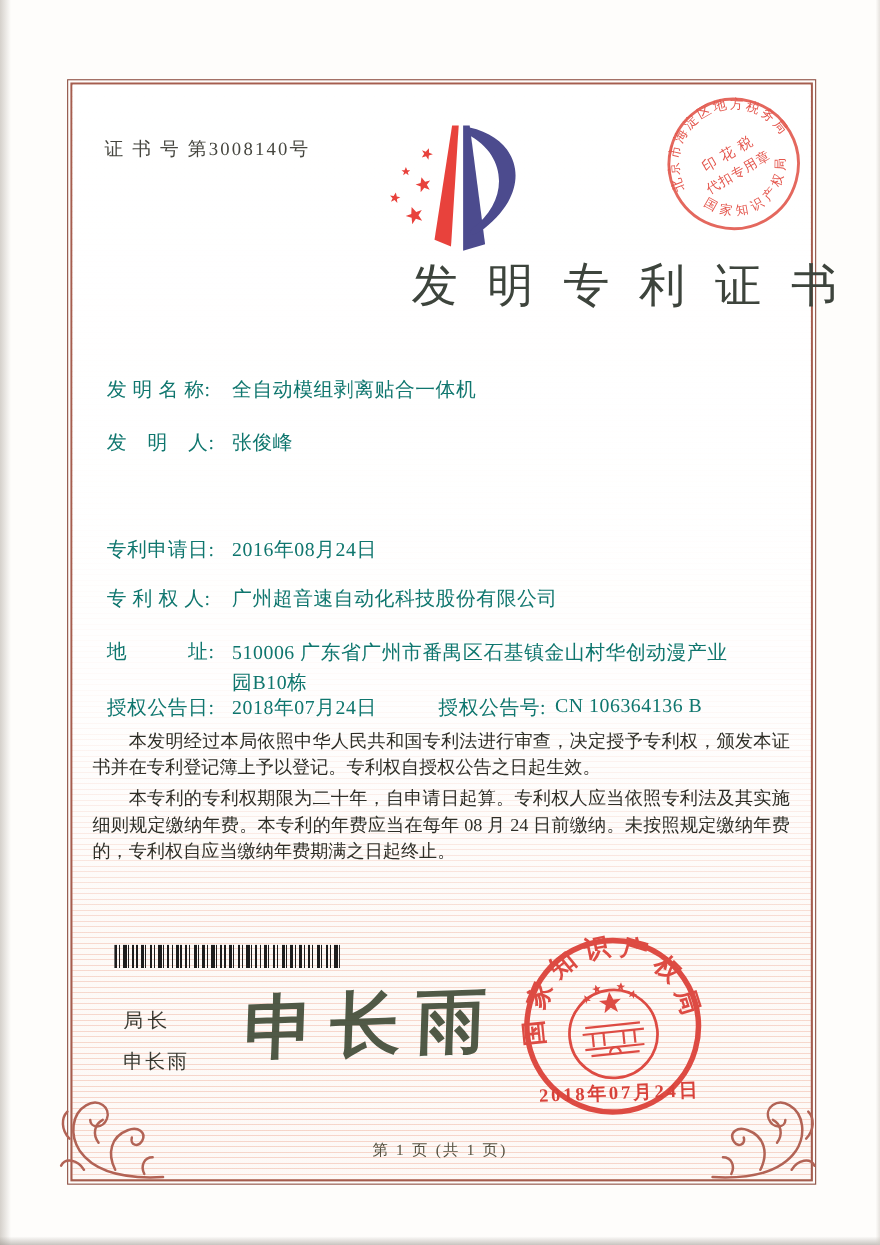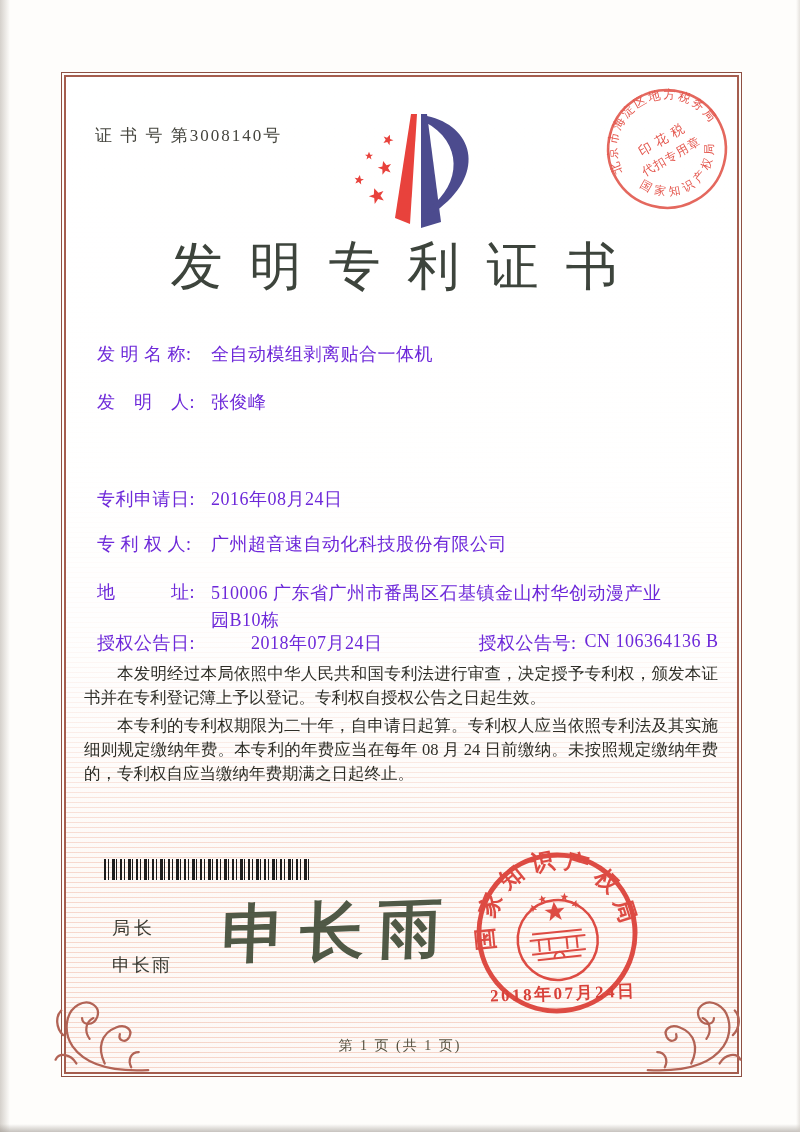--- a/index.html
+++ b/index.html
@@ -37,34 +37,34 @@
       repeating-linear-gradient(180deg, rgba(233,146,118,.40) 0 1px, rgba(252,241,236,.35) 1px 5px);
   }
   .cert-number {
     position: absolute; left: 95px; top: 124px;
     font-size: 17px; letter-spacing: 2px; color: #45453e;
   }
   .logo { position: absolute; left: 340px; top: 110px; }
   .tax-stamp { position: absolute; left: 604px; top: 86px; transform: rotate(-2deg); }
   .doc-title {
     position: absolute; left: 0; right: 12px; top: 232px;
-    text-align: center; font-size: 52px; font-weight: 500;
+    text-align: right; font-size: 42px; font-weight: 500;
     letter-spacing: 27px; text-indent: 27px; color: #3d443c;
   }
-  .field-row { position: absolute; left: 97px; display: flex; font-size: 18px; color: #6d28d9; }
+  .field-row { position: absolute; left: 97px; display: flex; font-size: 18px; color: #0f766e; }
   .field-label { width: 114px; flex: 0 0 auto; letter-spacing: .5px; }
   .field-value { letter-spacing: .5px; }
   .row-name      { top: 342px; }
   .row-inventor  { top: 390px; }
   .row-patno     { top: 438px; }
   .row-filing    { top: 487px; }
   .row-patentee  { top: 532px; }
   .row-address   { top: 580px; }
   .row-address .field-value { width: 462px; line-height: 27px; }
-  .row-grant     { top: 631px; gap: 40px; }
+  .row-grant     { top: 631px; }
   .pair2 { display: flex; margin-left: 56px; }
   .pair2 .field-label { width: auto; margin-right: 8px; }
   .body-text {
     position: absolute; left: 84px; top: 662px; width: 634px;
     font-size: 16.5px; line-height: 24px; color: #2e2e27;
     text-align: justify;
   }
   .body-text p { text-indent: 2em; margin-bottom: 4px; }
   .barcode {
     position: absolute; left: 104px; top: 859px; width: 205px; height: 21px;

